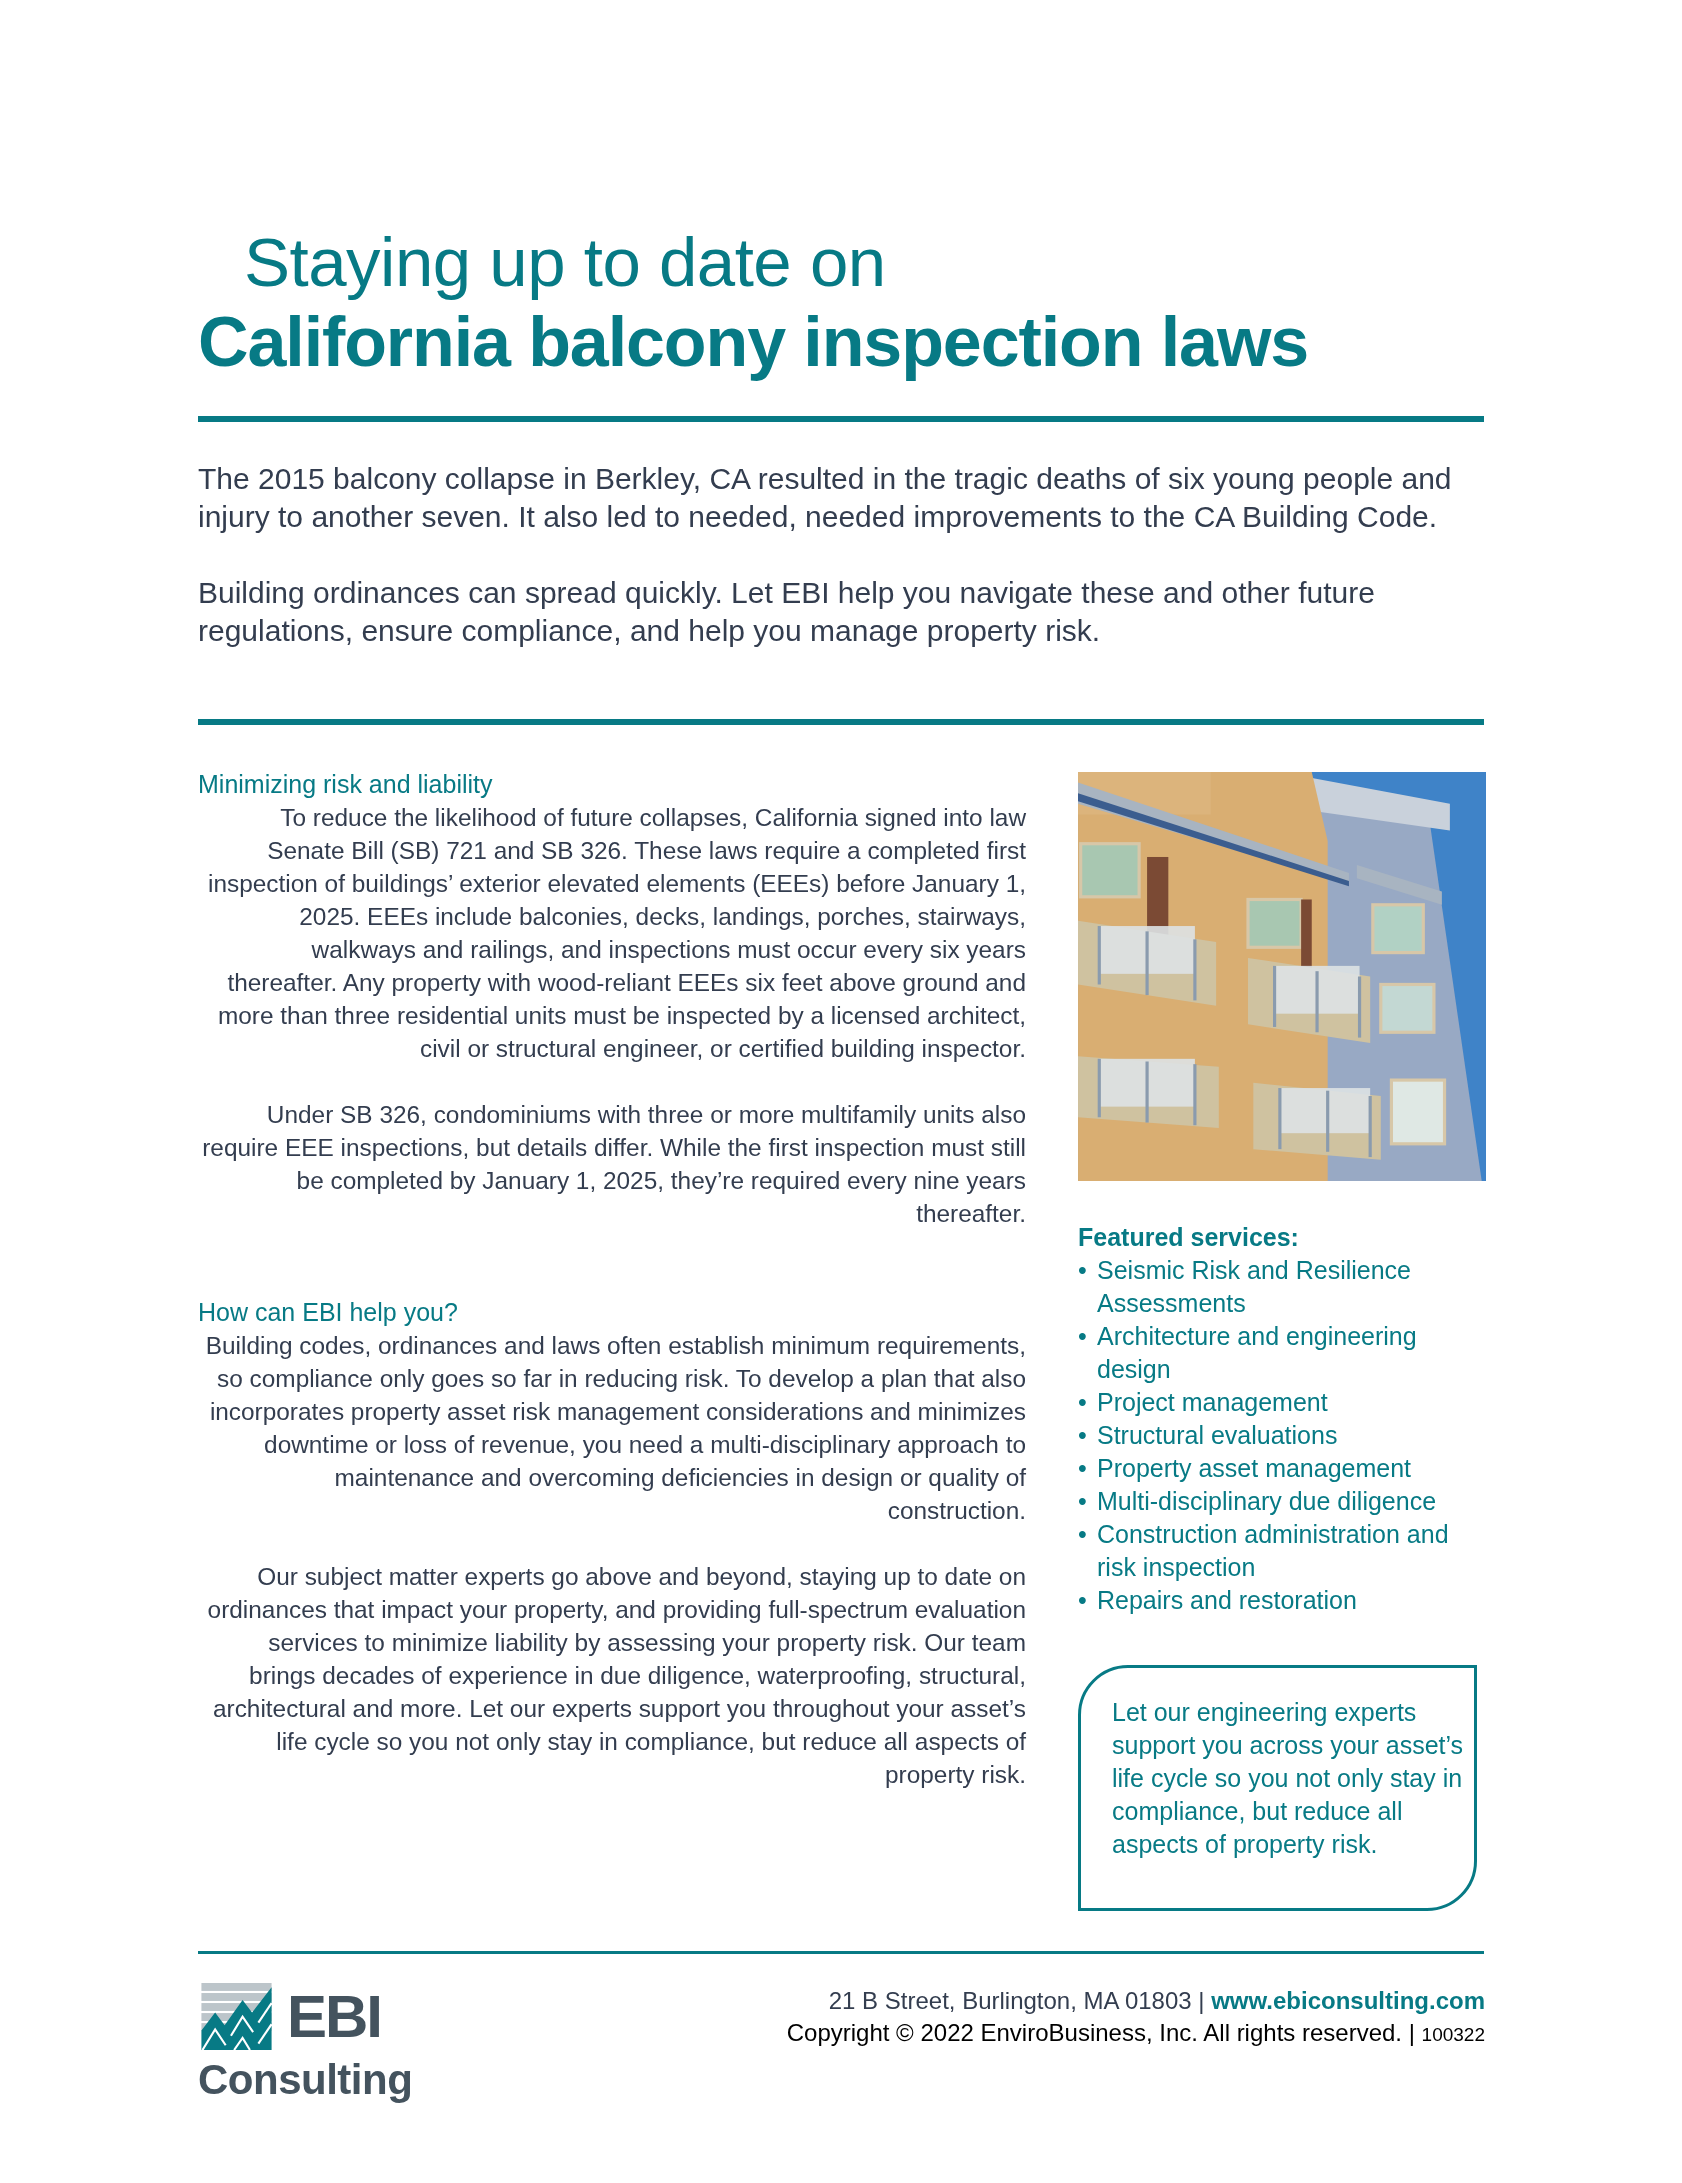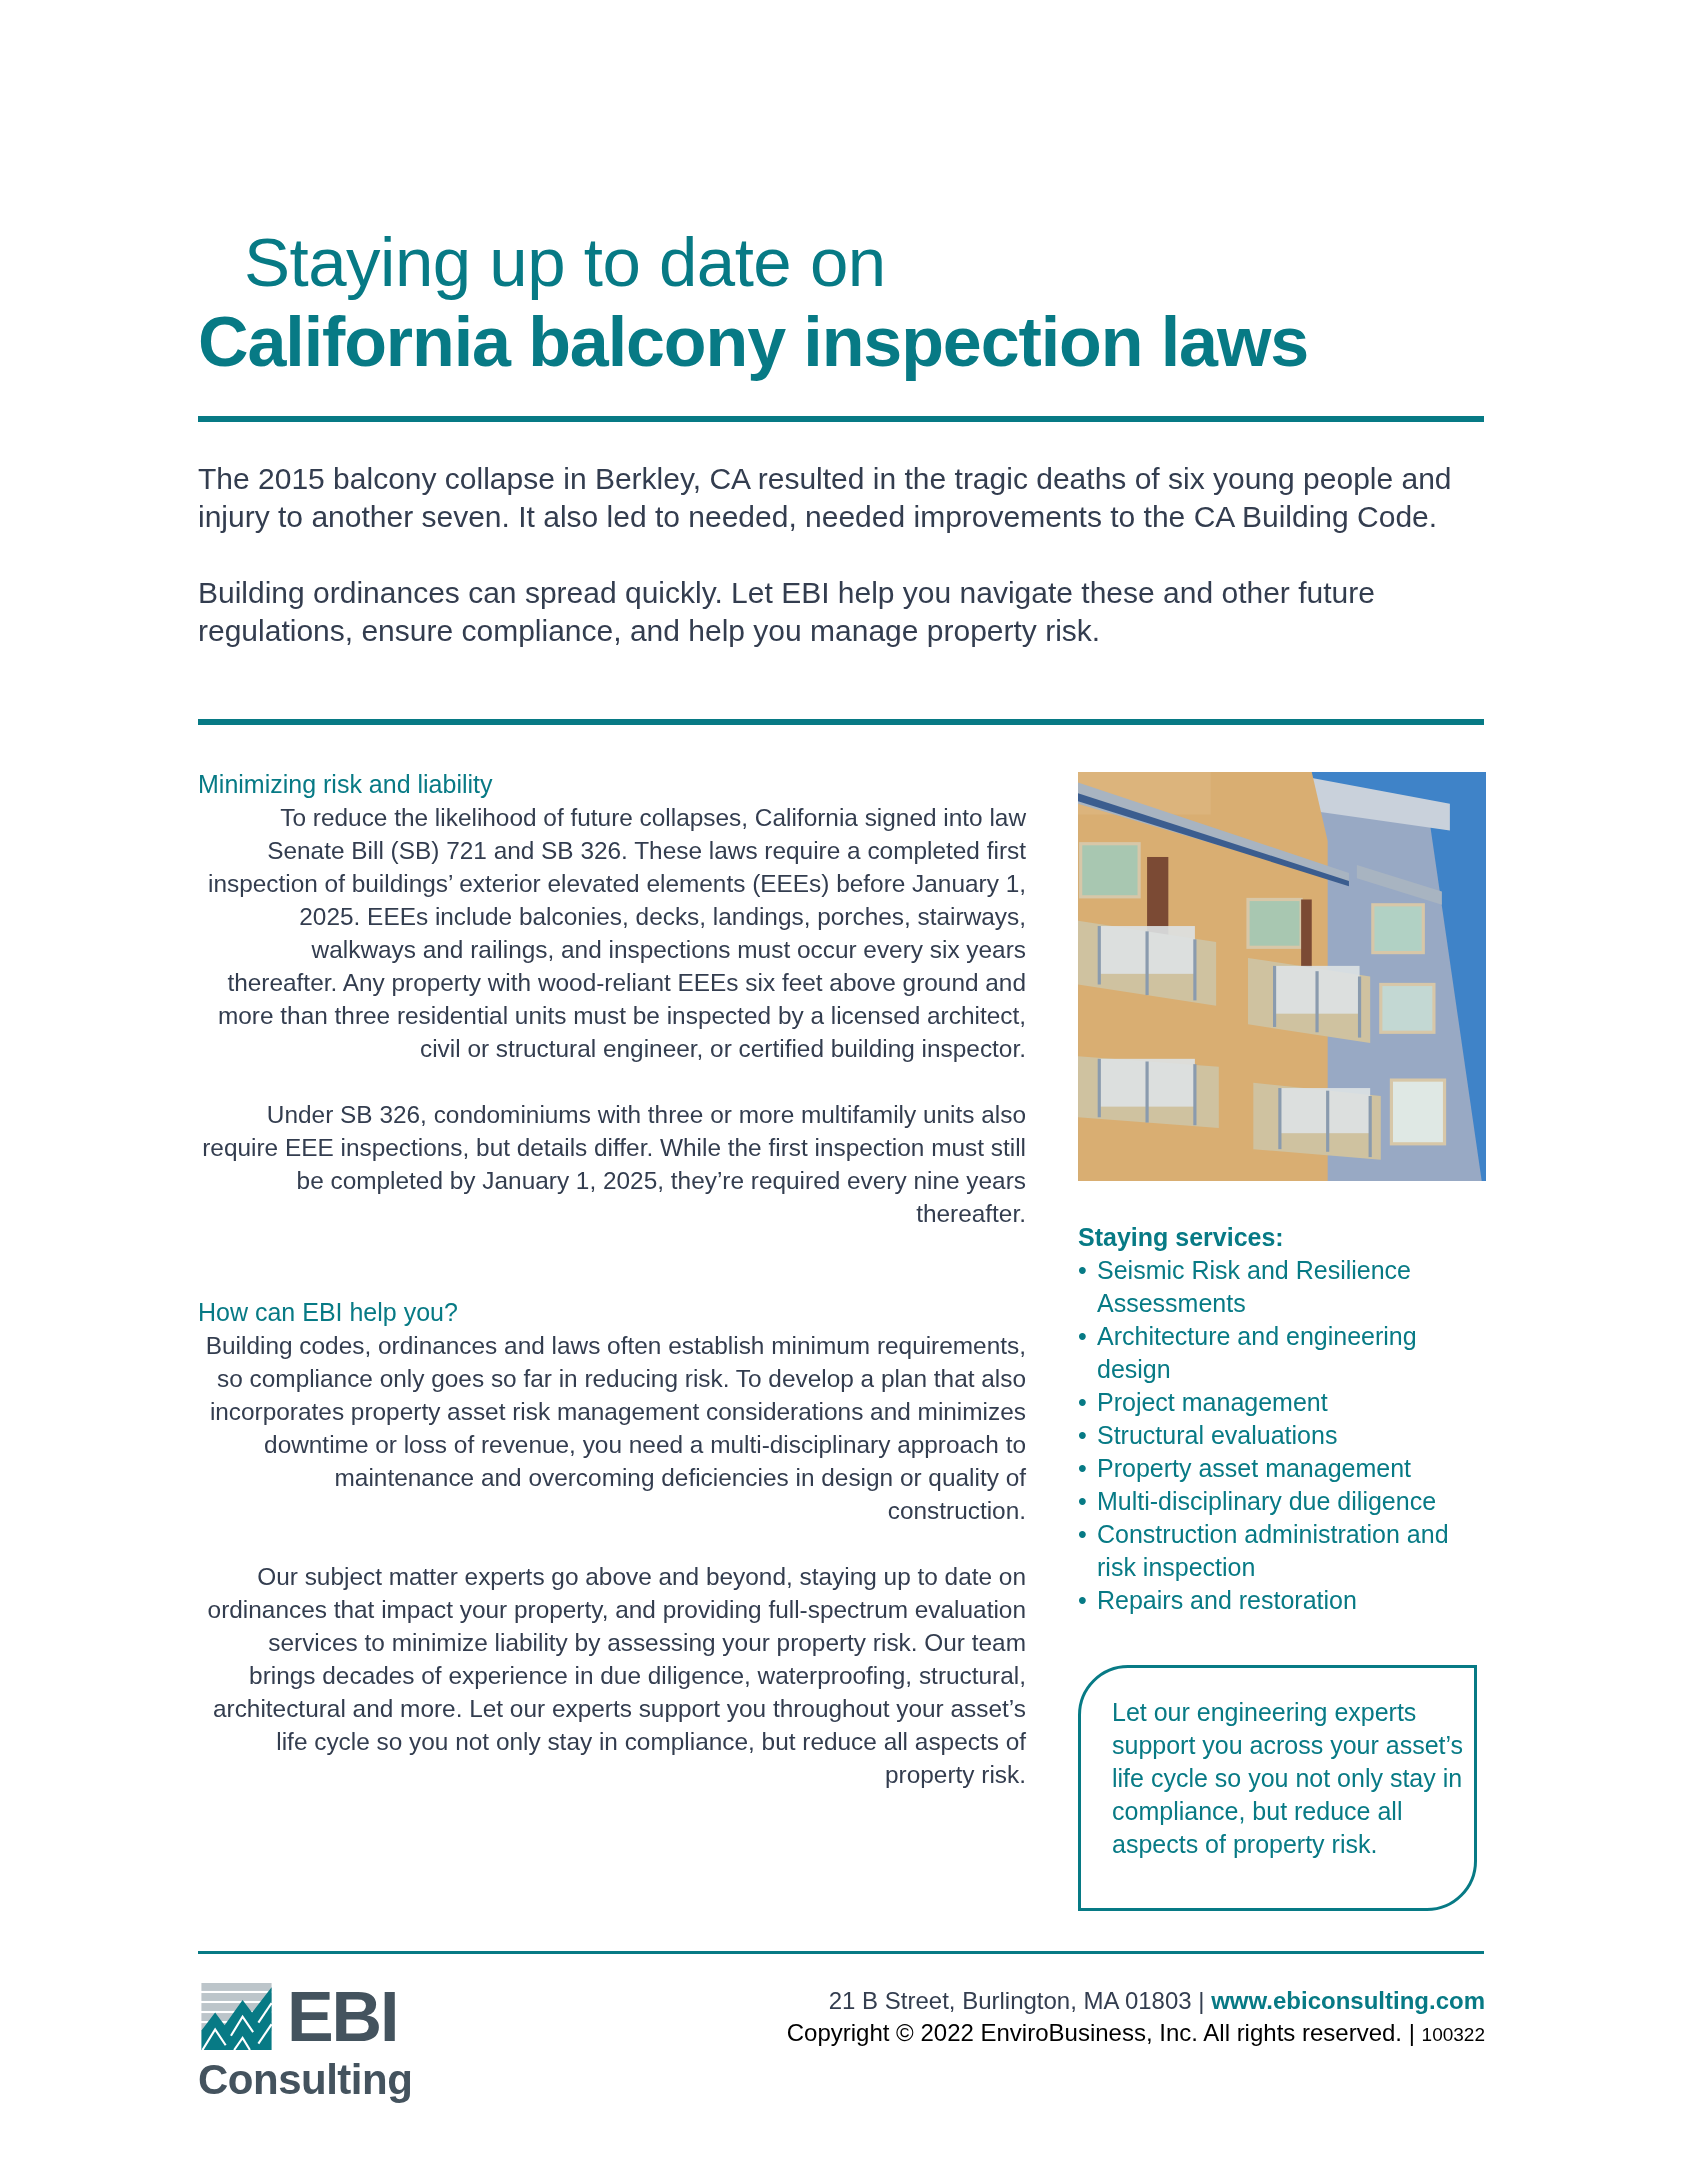--- a/index.html
+++ b/index.html
@@ -104,21 +104,21 @@
         <line x1="130" y1="545" x2="130" y2="660"></line>
         <line x1="220" y1="550" x2="220" y2="665"></line>
       <line x1="380" y1="595" x2="380" y2="710"></line>
         <line x1="470" y1="600" x2="470" y2="715"></line>
         <line x1="550" y1="610" x2="550" y2="725"></line>
     </g>
   </svg>
 </div>
 
 <div class="abs services">
-  <h3>Staying services:</h3>
+  <h3>Featured services:</h3>
   <ul>
     <li><span class="bullet">•</span><span>Seismic Risk and Resilience Assessments</span></li>
     <li><span class="bullet">•</span><span>Architecture and engineering design</span></li>
     <li><span class="bullet">•</span><span>Project management</span></li>
     <li><span class="bullet">•</span><span>Structural evaluations</span></li>
     <li><span class="bullet">•</span><span>Property asset management</span></li>
     <li><span class="bullet">•</span><span>Multi-disciplinary due diligence</span></li>
     <li><span class="bullet">•</span><span>Construction administration and risk inspection</span></li>
     <li><span class="bullet">•</span><span>Repairs and restoration</span></li>
   </ul>
@@ -142,21 +142,21 @@
     </g>
     <polygon points="0,90 26,56 44,80 78,32 96,56 133,8 133,127 0,127" fill="#077a85"></polygon>
     <g stroke="#ffffff" stroke-width="4" fill="none">
       <polyline points="2,127 26,88 46,118"></polyline>
       <polyline points="56,100 78,64 98,93"></polyline>
       <polyline points="62,127 78,104 92,127"></polyline>
       <line x1="108" y1="75" x2="133" y2="38"></line>
       <line x1="108" y1="115" x2="133" y2="78"></line>
     </g>
   </svg>
-  <div class="abs" style="left:89px;top:-6.4px;font-size:70px;line-height:80px;font-weight:700;color:#44535e;letter-spacing:-2.1px;">EBI</div>
+  <div class="abs" style="left:89px;top:-6.4px;font-size:60px;line-height:80px;font-weight:700;color:#44535e;letter-spacing:-2.1px;">EBI</div>
   <div class="abs" style="left:0;top:73px;font-size:42px;line-height:48px;font-weight:700;color:#44535e;letter-spacing:-0.5px;">Consulting</div>
 </div>
 
 <div class="abs footer-addr">
   <span>21 B Street, Burlington, MA 01803 | </span><span class="url">www.ebiconsulting.com</span>
 </div>
 <div class="abs footer-copy">
   <span>Copyright © 2022 EnviroBusiness, Inc. All rights reserved. | </span><span class="code">100322</span>
 </div>
 

